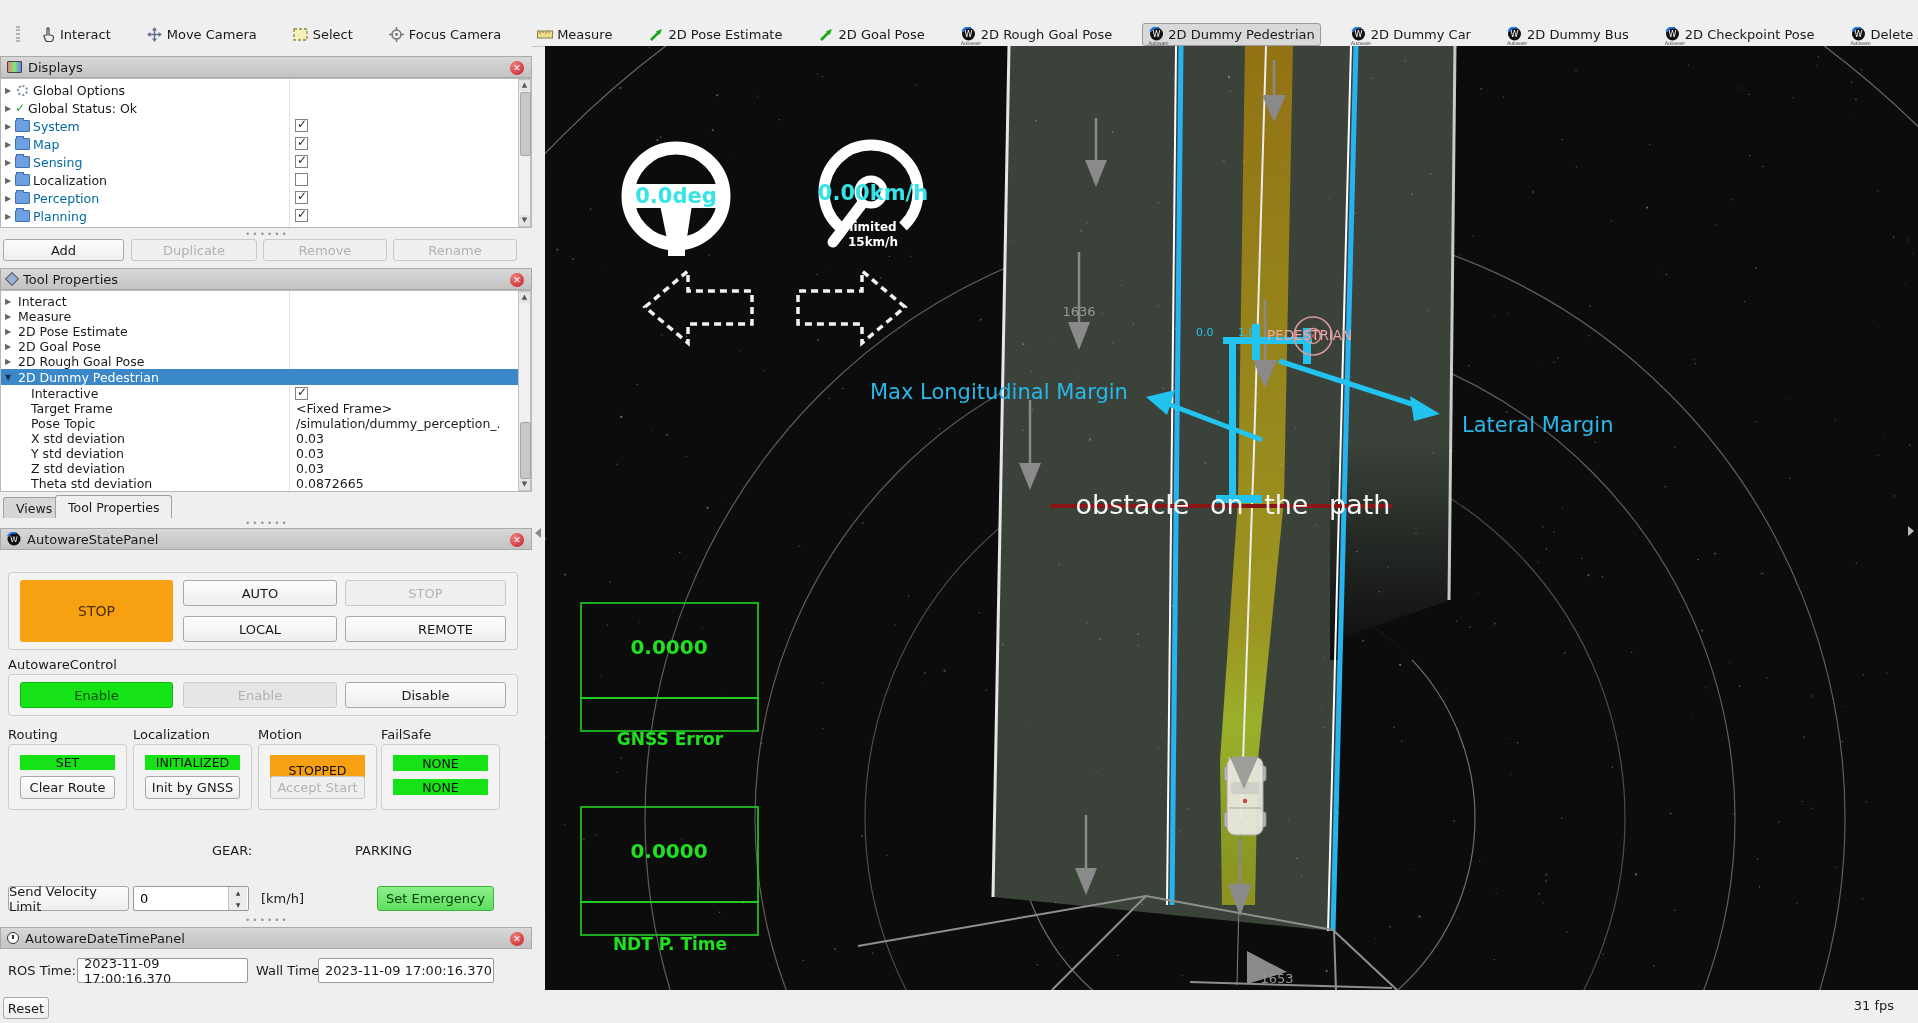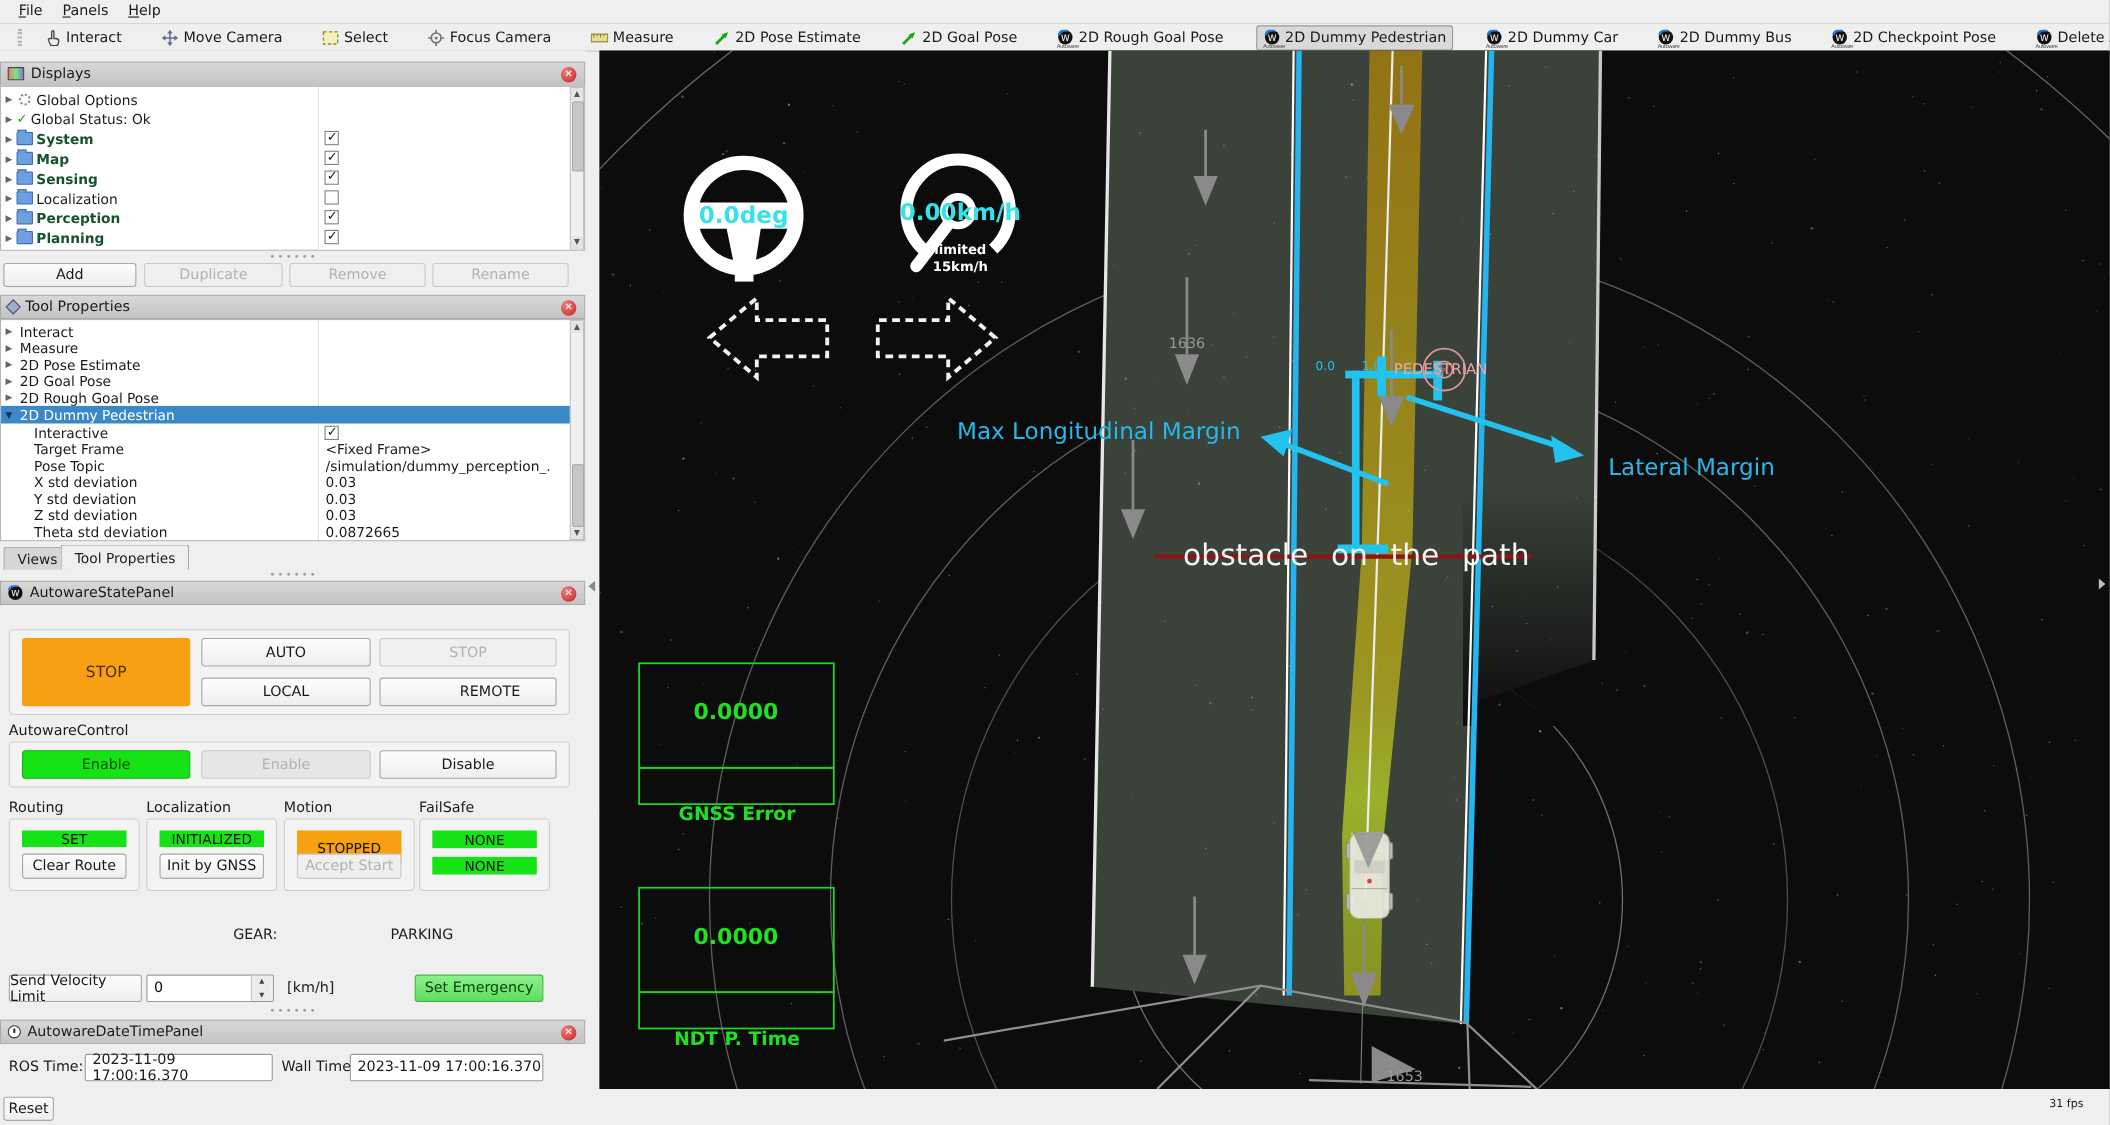--- a/index.html
+++ b/index.html
@@ -24,21 +24,21 @@
             border:1px solid #aaa;box-sizing:border-box;display:flex;align-items:center;padding:0 6px;gap:6px;font-size:13px;}
   .closebtn{position:absolute;right:7px;top:4px;width:14px;height:14px;border-radius:50%;
             background:radial-gradient(circle at 35% 30%,#f08080,#c41e1e);color:#fff;font-size:9px;line-height:14px;
             text-align:center;font-weight:bold;}
   .treearea{position:absolute;left:0;width:532px;background:#fff;border:1px solid #b8b8b8;box-sizing:border-box;overflow:hidden;}
   .coldiv{position:absolute;top:0;bottom:0;left:288px;width:1px;background:#e2e2e2;}
   .trow{position:absolute;left:0;width:519px;display:flex;align-items:center;font-size:12.5px;}
   .trow .exp{width:14px;text-align:center;font-size:8px;color:#666;flex:0 0 14px;}
   .trow .lbl{padding-left:3px;}
   .trow.sel{background:#3a88c8;color:#fff;width:519px;}
-  .boldblue{color:#14532d;font-weight:bold;}
+  .boldblue{color:#0369a1;font-weight:normal;}
   .chk{position:absolute;left:294px;width:13px;height:13px;border:1px solid #828282;background:#fff;box-sizing:border-box;}
   .chk.on::after{content:"✓";position:absolute;left:1px;top:-3px;font-size:12px;font-weight:bold;color:#222;}
   .val{position:absolute;left:295px;font-size:12.5px;white-space:nowrap;max-width:220px;overflow:hidden;}
   
   .i-gear{width:11px;height:11px;border-radius:50%;border:2.5px dotted #7a8aa0;box-sizing:border-box;}
   .i-ok{color:#1fa01f;font-weight:bold;font-size:12px;}
   .i-folder{width:13px;height:10px;background:#6ea0e0;border:1px solid #3f6fb8;border-radius:1px;position:relative;}
   .i-folder::before{content:"";position:absolute;left:0;top:-3px;width:6px;height:2px;background:#6ea0e0;border:1px solid #3f6fb8;border-bottom:none;}
   .i-monitor{width:13px;height:10px;border:1.5px solid #444;background:linear-gradient(90deg,#e77,#7e7,#77e);border-radius:1px;}
   .i-diamond{width:8px;height:8px;background:#9ab0d0;border:1px solid #556;transform:rotate(45deg);}
@@ -70,34 +70,29 @@
   .spin{position:absolute;background:#fff;border:1px solid #9a9a9a;border-radius:2px;box-sizing:border-box;display:flex;}
   .spin input{border:none;outline:none;width:86px;font-size:13px;padding-left:6px;font-family:inherit;background:transparent;}
   .spin .arrows{width:18px;border-left:1px solid #c0c0c0;display:flex;flex-direction:column;}
   .spin .arrows div{flex:1;font-size:6px;color:#444;text-align:center;line-height:11px;background:#ececec;}
   .tfield{position:absolute;background:#fff;border:1px solid #9a9a9a;border-radius:2px;box-sizing:border-box;
           display:flex;align-items:center;padding-left:6px;font-size:13px;}
   .flabel{position:absolute;font-size:13px;}
   
   #vpwrap{position:absolute;left:545px;top:46px;width:1373px;height:944px;background:#0c0c0c;}
   .bottombar{position:absolute;left:0;top:990px;width:1918px;height:33px;background:#efefef;}
-  .fps{position:absolute;right:24px;top:8px;font-size:10px;color:#1a1a1a;text-align:center;}
+  .fps{position:absolute;right:24px;top:8px;font-size:13px;color:#1a1a1a;text-align:center;}
   .split-l{position:absolute;left:535px;top:528px;width:0;height:0;border-top:5px solid transparent;border-bottom:5px solid transparent;border-right:6px solid #8a8a8a;}
   .split-r{position:absolute;left:1908px;top:526px;width:0;height:0;border-top:5px solid transparent;border-bottom:5px solid transparent;border-left:6px solid #bdbdbd;z-index:3;}
 </style>
 </head>
 <body>
 
 <div id="app">
 
-  <div class="menubar">
-    <span class="mi">File</span>
-    <span class="mi">Panels</span>
-    <span class="mi">Help</span>
-  </div>
 
   <div class="toolbar">
     <div class="tool">
       <span class="ticon">
         <svg width="14" height="15">
             <path d="M6 1.5 q1.3-1.3 2 0 V8 h1 q3.5 0 3.5 2.5 l-.6 2.5 q-.3 1.5-2 1.5 H6.5 q-1.6 0-2-1.5 L3 9.5 q-.3-1.5 1.5-1.5 H6z" fill="none" stroke="#444" stroke-width="1.2"></path>
           </svg>
       </span>
       <span>Interact</span>
     </div>

